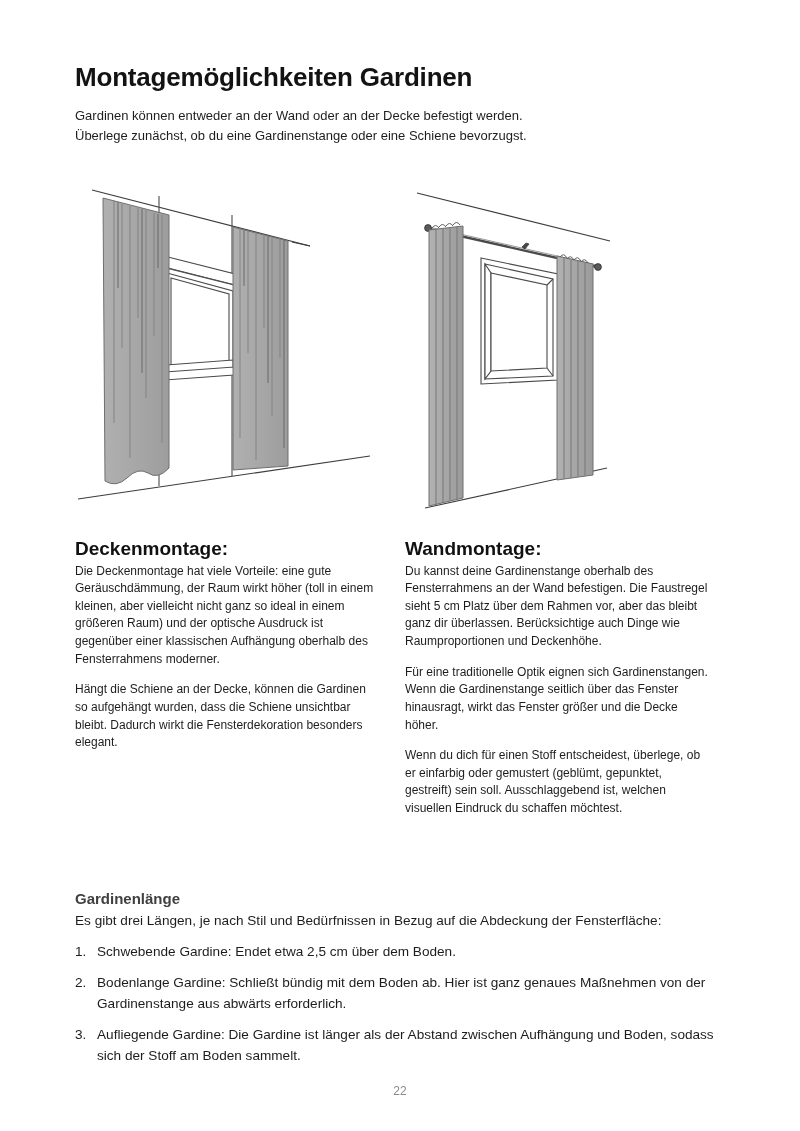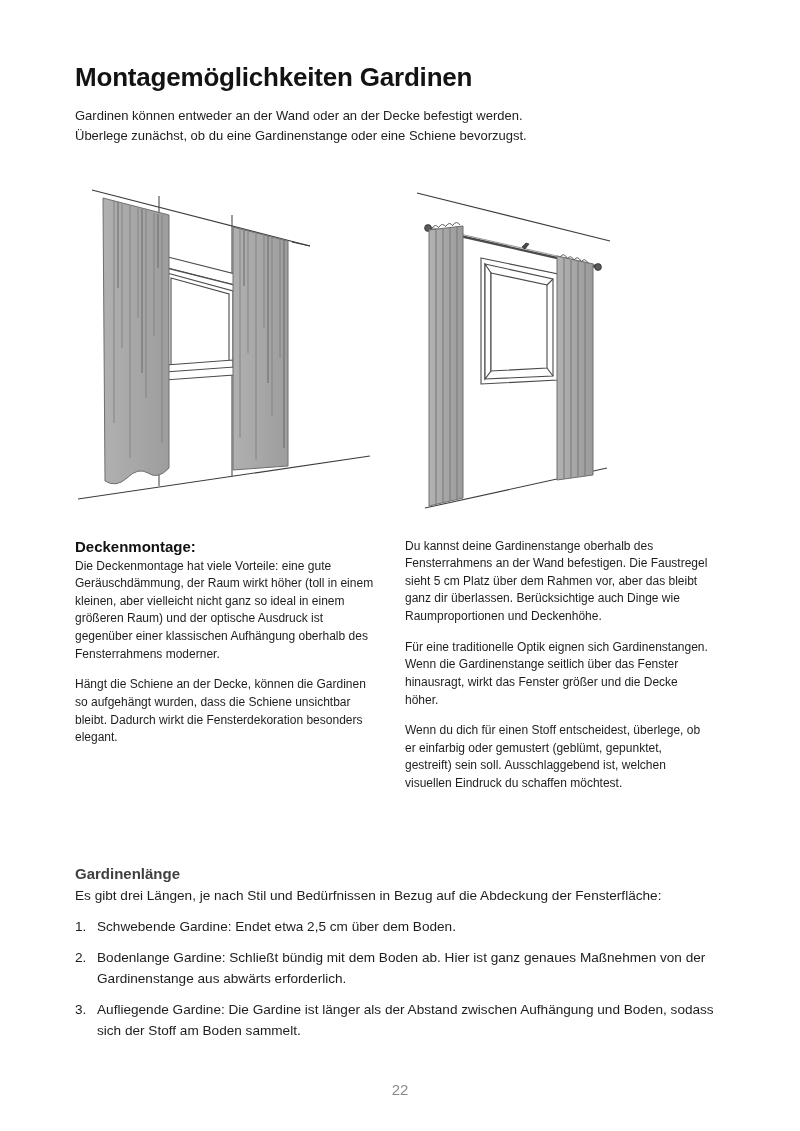--- a/index.html
+++ b/index.html
@@ -64,21 +64,21 @@
     margin-top: 18px;
     display: flex;
     gap: 0;
   }
   .col {
     width: 305px;
   }
   .col.right-col { margin-left: 25px; }
 
   .sub-head {
-    font-size: 15px;
+    font-size: 19px;
     font-weight: bold;
     margin: 0 0 3px 0;
     color: #111111;
   }
   .body-par {
     font-size: 12px;
     line-height: 1.47;
     margin: 0 0 13px 0;
     color: #1d1d1d;
   }
@@ -120,21 +120,21 @@
     top: 0;
   }
 
   
   .page-number {
     position: absolute;
     left: 0;
     right: 0;
     bottom: 33px;
     text-align: center;
-    font-size: 15px;
+    font-size: 12px;
     color: #8a8a8a;
   }
 </style>
 </head>
 <body>
 
 <div class="page">
 
   <div class="content">
 
@@ -294,20 +294,21 @@
 
     <div class="columns">
 
       <div class="col left-col">
         <h2 class="sub-head">Deckenmontage:</h2>
         <p class="body-par">Die Deckenmontage hat viele Vorteile: eine gute Geräuschdämmung, der Raum wirkt höher (toll in einem kleinen, aber vielleicht nicht ganz so ideal in einem größeren Raum) und der optische Ausdruck ist gegenüber einer klassischen Aufhängung oberhalb des Fensterrahmens moderner.</p>
         <p class="body-par">Hängt die Schiene an der Decke, können die Gardinen so aufgehängt wurden, dass die Schiene unsichtbar bleibt. Dadurch wirkt die Fensterdekoration besonders elegant.</p>
       </div>
 
       <div class="col right-col">
+        <h2 class="sub-head">Wandmontage:</h2>
         <p class="body-par">Du kannst deine Gardinenstange oberhalb des Fensterrahmens an der Wand befestigen. Die Faustregel sieht 5 cm Platz über dem Rahmen vor, aber das bleibt ganz dir überlassen. Berücksichtige auch Dinge wie Raumproportionen und Deckenhöhe.</p>
         <p class="body-par">Für eine traditionelle Optik eignen sich Gardinenstangen. Wenn die Gardinenstange seitlich über das Fenster hinausragt, wirkt das Fenster größer und die Decke höher.</p>
         <p class="body-par">Wenn du dich für einen Stoff entscheidest, überlege, ob er einfarbig oder gemustert (geblümt, gepunktet, gestreift) sein soll. Ausschlaggebend ist, welchen visuellen Eindruck du schaffen möchtest.</p>
       </div>
 
     </div>
 
     <div class="bottom-section">
       <h2 class="bottom-head">Gardinenlänge</h2>
       <p class="bottom-lead">Es gibt drei Längen, je nach Stil und Bedürfnissen in Bezug auf die Abdeckung der Fensterfläche:</p>

